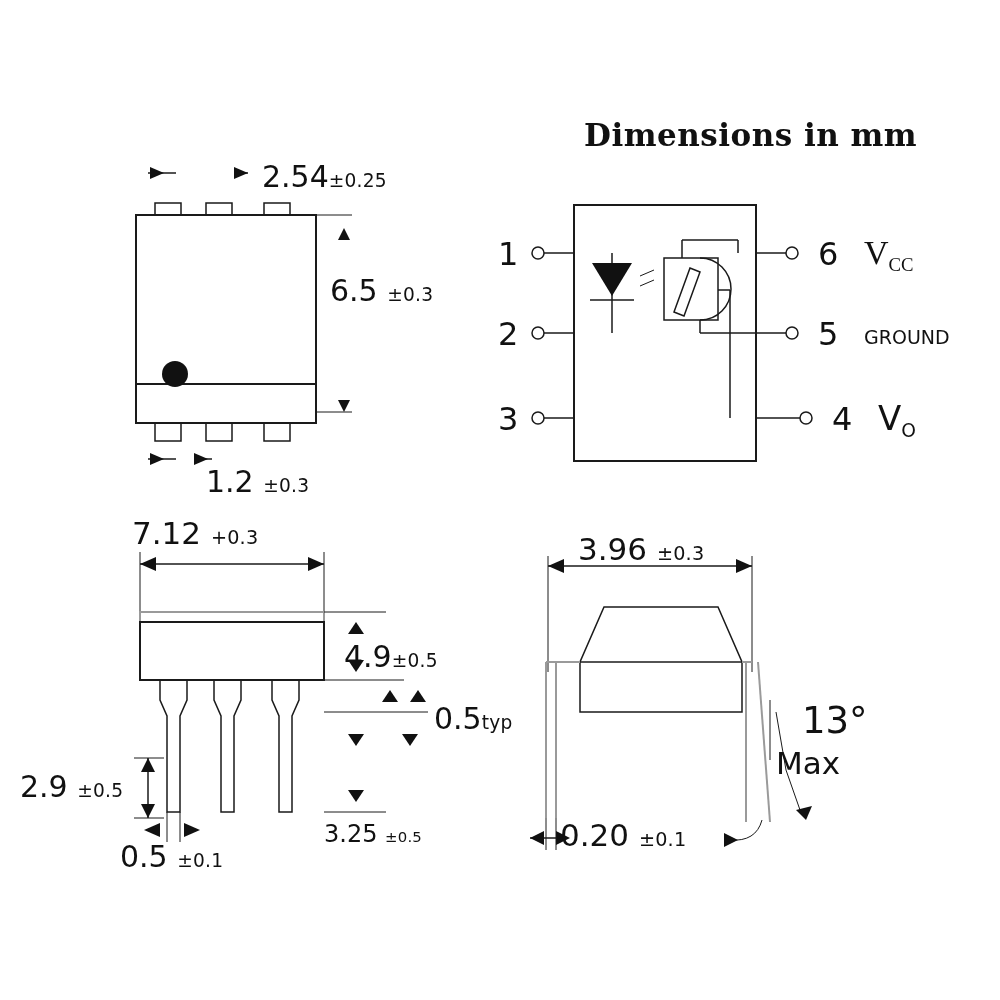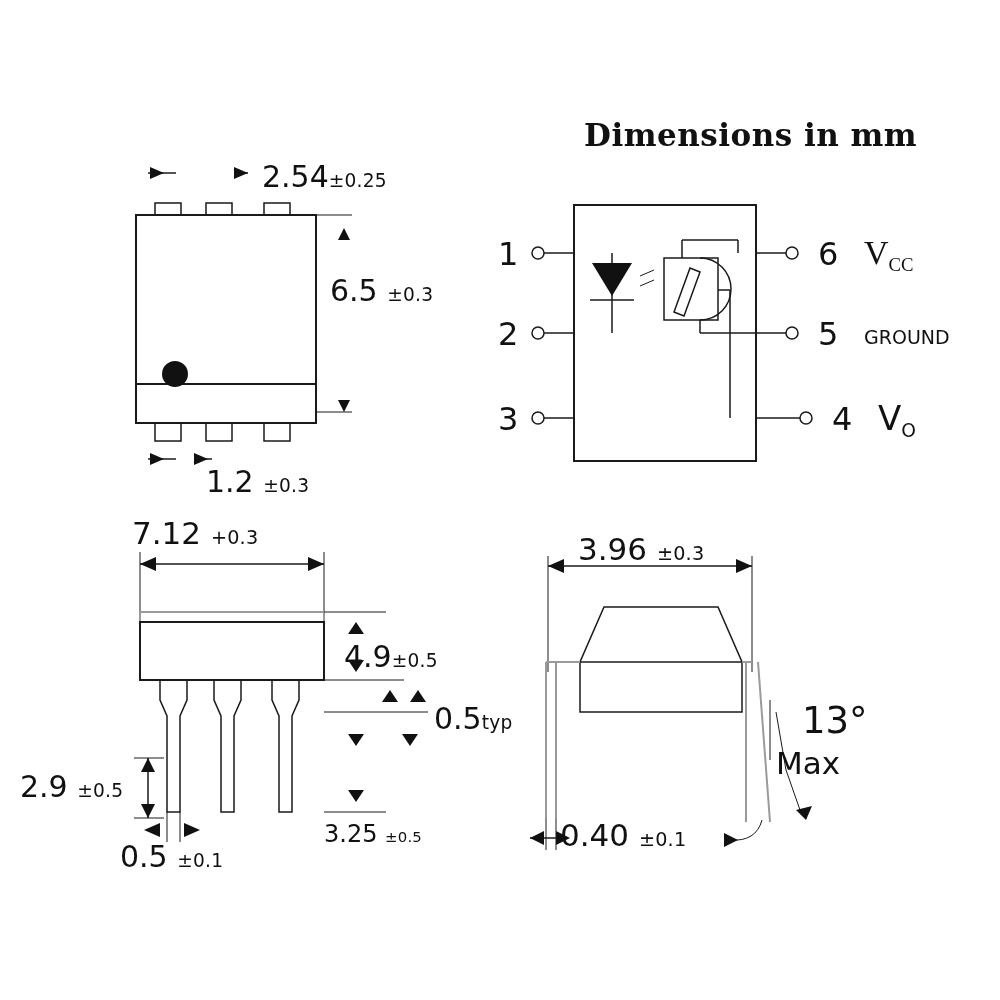--- a/index.html
+++ b/index.html
@@ -250,19 +250,19 @@
 
     <path d="M800,810 L786,770 L776,712" class="ln"></path>
     <path d="M796,810 L812,806 L806,820 Z" class="fillblk"></path>
   </svg>
 
   <div class="lbl" style="left:578px; top:534px; font-size:31px;">
     <span>3.96</span>&nbsp;<span class="tol">±0.3</span>
   </div>
 
   <div class="lbl" style="left:560px; top:820px; font-size:31px;">
-    <span>0.40</span>&nbsp;<span class="tol">±0.1</span>
+    <span>0.20</span>&nbsp;<span class="tol">±0.1</span>
   </div>
 
   <div class="lbl" style="left:802px; top:702px; font-size:37px;">13°</div>
   <div class="lbl" style="left:776px; top:748px; font-size:31px;">Max</div>
 
 </div>
 
 </body></html>

